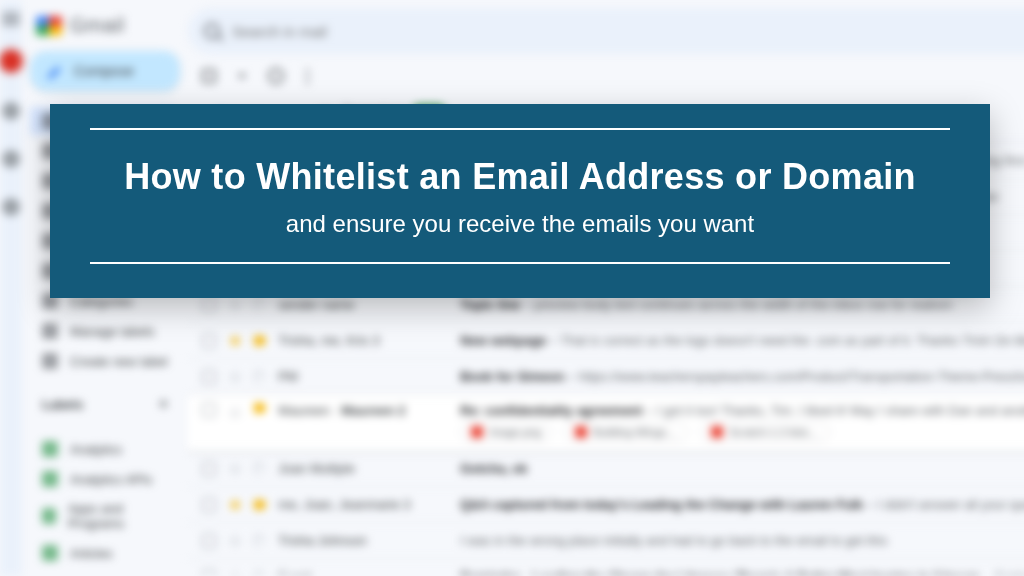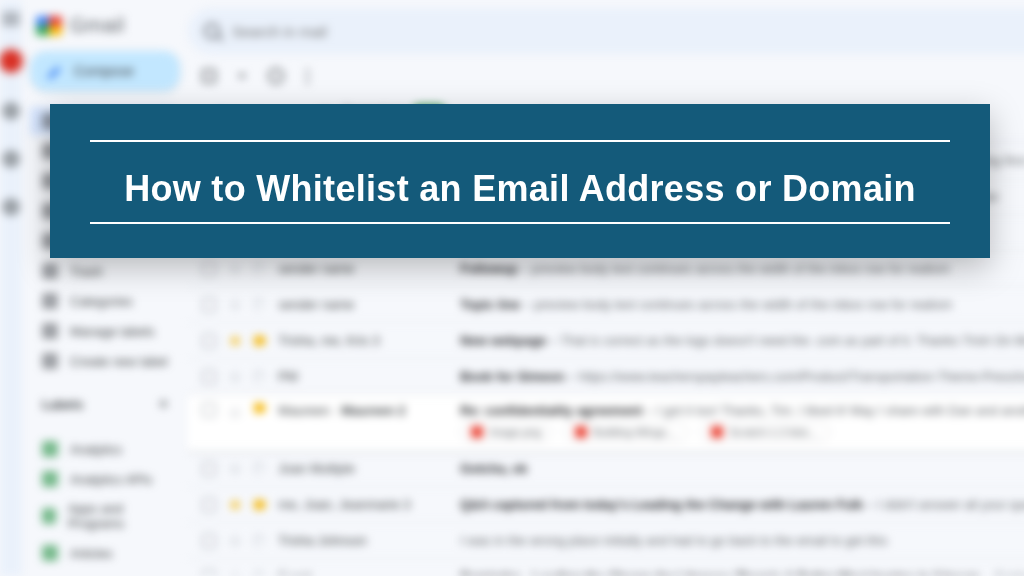--- a/index.html
+++ b/index.html
@@ -49,21 +49,21 @@
 .row .imp{ width:12px;height:10px;background:#f4b400;clip-path:polygon(0 0,70% 0,100% 50%,70% 100%,0 100%);}
 .row .imp.off{ background:transparent;border:1.5px solid #9aa0a6;}
 .row .from{ width:170px; white-space:nowrap; overflow:hidden;}
 .row .subj{ flex:1; white-space:nowrap; overflow:hidden; color:#5f6368;}
 .row .subj b{ color:#202124; font-weight:600;}
 .row.hover{ background:#fff; box-shadow:0 1px 4px rgba(0,0,0,.12);}
 .attach{ display:inline-flex;align-items:center;gap:6px;border:1px solid #dadce0;border-radius:14px;padding:3px 10px;font-size:11px;margin-right:8px;margin-top:4px;color:#5f6368;}
 .attach .aic{width:12px;height:12px;background:#ea4335;border-radius:2px;}
 
 
-.overlay{ position:absolute; left:50px; right:34px; top:104px; background:#145a7a; color:#fff; padding:36px 40px 34px 40px; box-shadow:0 10px 30px rgba(0,0,0,.25);}
+.overlay{ position:absolute; left:50px; right:34px; top:104px; background:#145a7a; color:#fff; padding:24px 40px 34px 40px; box-shadow:0 10px 30px rgba(0,0,0,.25);}
 .overlay hr{ border:none; border-top:2px solid #fff; margin:0;}
 .overlay h1{ font-size:36px; font-weight:700; text-align:center; margin:26px 0 12px 0; letter-spacing:.3px;}
 .overlay h2{ font-size:24px; font-weight:400; text-align:center; margin:0 0 24px 0;}
 </style>
 </head>
 <body>
 
 <div class="app">
   <div class="appbar">
     <div class="menu-lines"></div>
@@ -275,14 +275,15 @@
           <div class="from">Event</div>
           <div class="subj"><b>Reminder · Leading the Charge for Literacy: There's A Better Way! begins in 2 hours</b> – <span>September 19, 2022 at 03:05 PM</span></div>
         </div>
     </div>
   </div>
 </div>
 
 <div class="overlay">
   <hr>
   <h1>How to Whitelist an Email Address or Domain</h1>
+  <h2>and ensure you receive the emails you want</h2>
   <hr>
 </div>
 
 </body></html>

